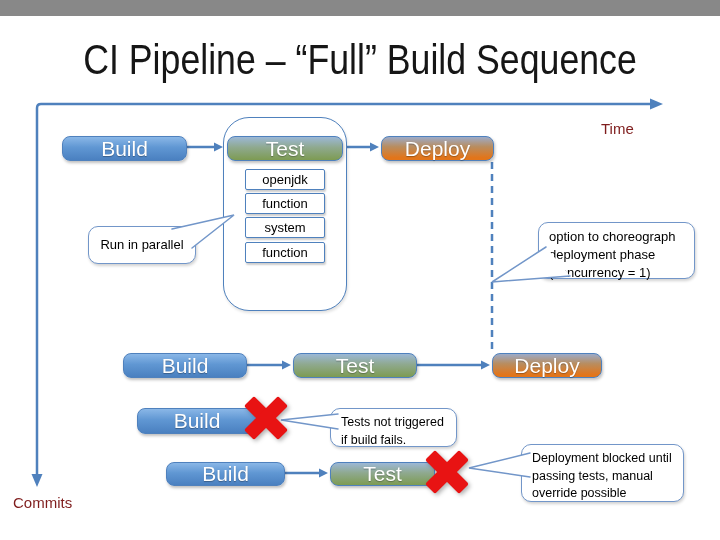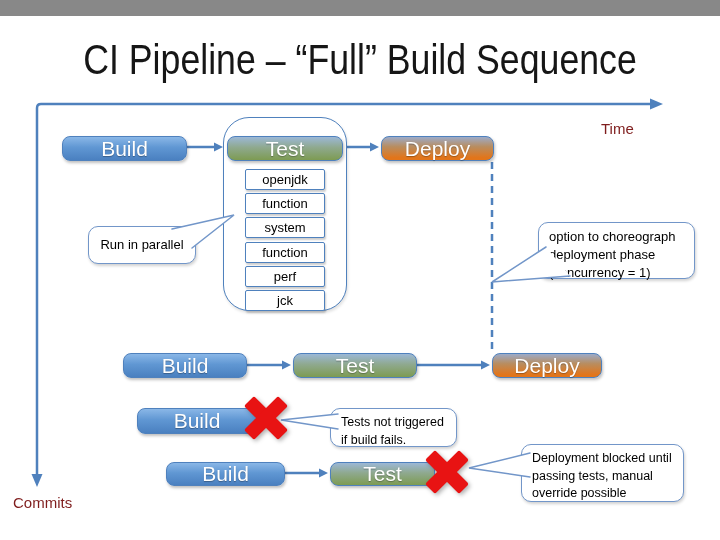--- a/index.html
+++ b/index.html
@@ -70,22 +70,20 @@
 
   <div class="box build" style="left:62px;top:120px;width:123px;">Build</div>
   <div id="test-container"></div>
   <div class="box test" style="left:227px;top:120px;width:114px;">Test</div>
   <div class="box deploy" style="left:381px;top:120px;width:111px;">Deploy</div>
 
   <div class="suite" style="top:177px;">function</div>
   <div class="suite" style="top:153px;">openjdk</div>
   <div class="suite" style="top:201px;">system</div>
   <div class="suite" style="top:226px;">function</div>
-  <div class="suite" style="top:250px;">perf</div>
-  <div class="suite" style="top:274px;">jck</div>
 
   <div class="box build" style="left:123px;top:337px;width:122px;">Build</div>
   <div class="box test" style="left:293px;top:337px;width:122px;">Test</div>
   <div class="box deploy" style="left:492px;top:337px;width:108px;">Deploy</div>
 
   <div class="box build" style="left:137px;top:392px;width:118px;height:24px;">Build</div>
   <div class="xmark" style="left:243px;top:379px;"></div>
 
   <div class="box build" style="left:166px;top:446px;width:117px;height:22px;">Build</div>
   <div class="box test" style="left:330px;top:446px;width:103px;height:22px;">Test</div>

